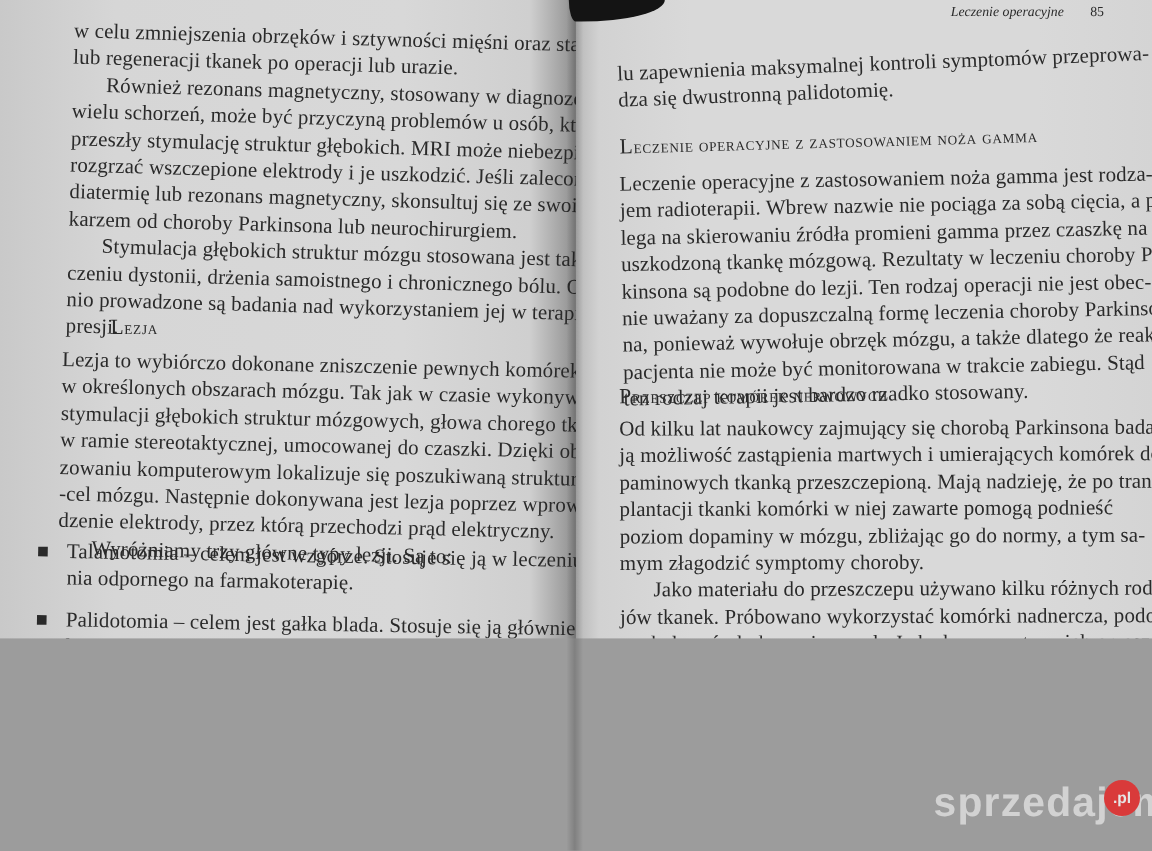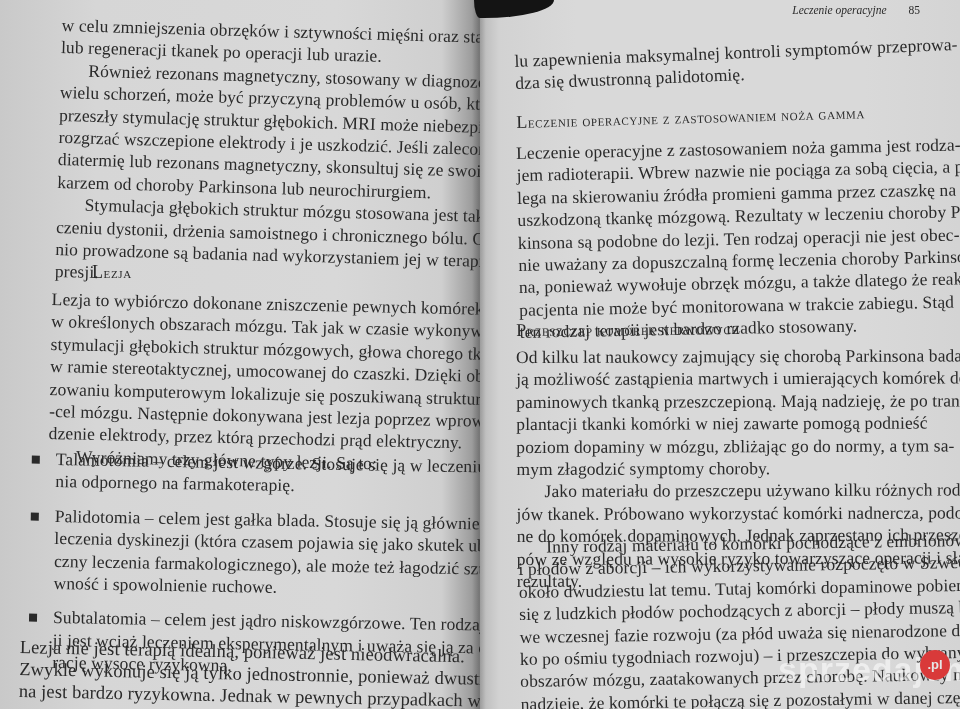--- a/index.html
+++ b/index.html
@@ -4,21 +4,21 @@
   <style>
     html, body { margin: 0; padding: 0; }
     body {
       width: 960px; height: 709px; overflow: hidden; position: relative;
       background: #9c9c9c;
       font-family: "Liberation Serif", "DejaVu Serif", serif;
       color: #2a2a2a;
     }
     .spread { position: absolute; inset: 0; }
     .page {
-      position: absolute; top: 0; height: 709px; overflow: hidden;
+      position: absolute; top: 0; height: 532px; overflow: hidden;
     }
     .page-left {
       left: 0; width: 480px;
       background: linear-gradient(90deg, #c9c9c9 0%, #d6d6d6 20%, #d8d8d8 70%, #cfcfcf 92%, #a7a7a7 97%, #8e8e8e 100%);
     }
     .page-right {
       left: 480px; width: 480px;
       background: linear-gradient(90deg, #b8b8b8 0%, #d2d2d2 4%, #d9d9d9 20%, #d9d9d9 80%, #d4d4d4 100%);
     }
     .corner-shadow {

